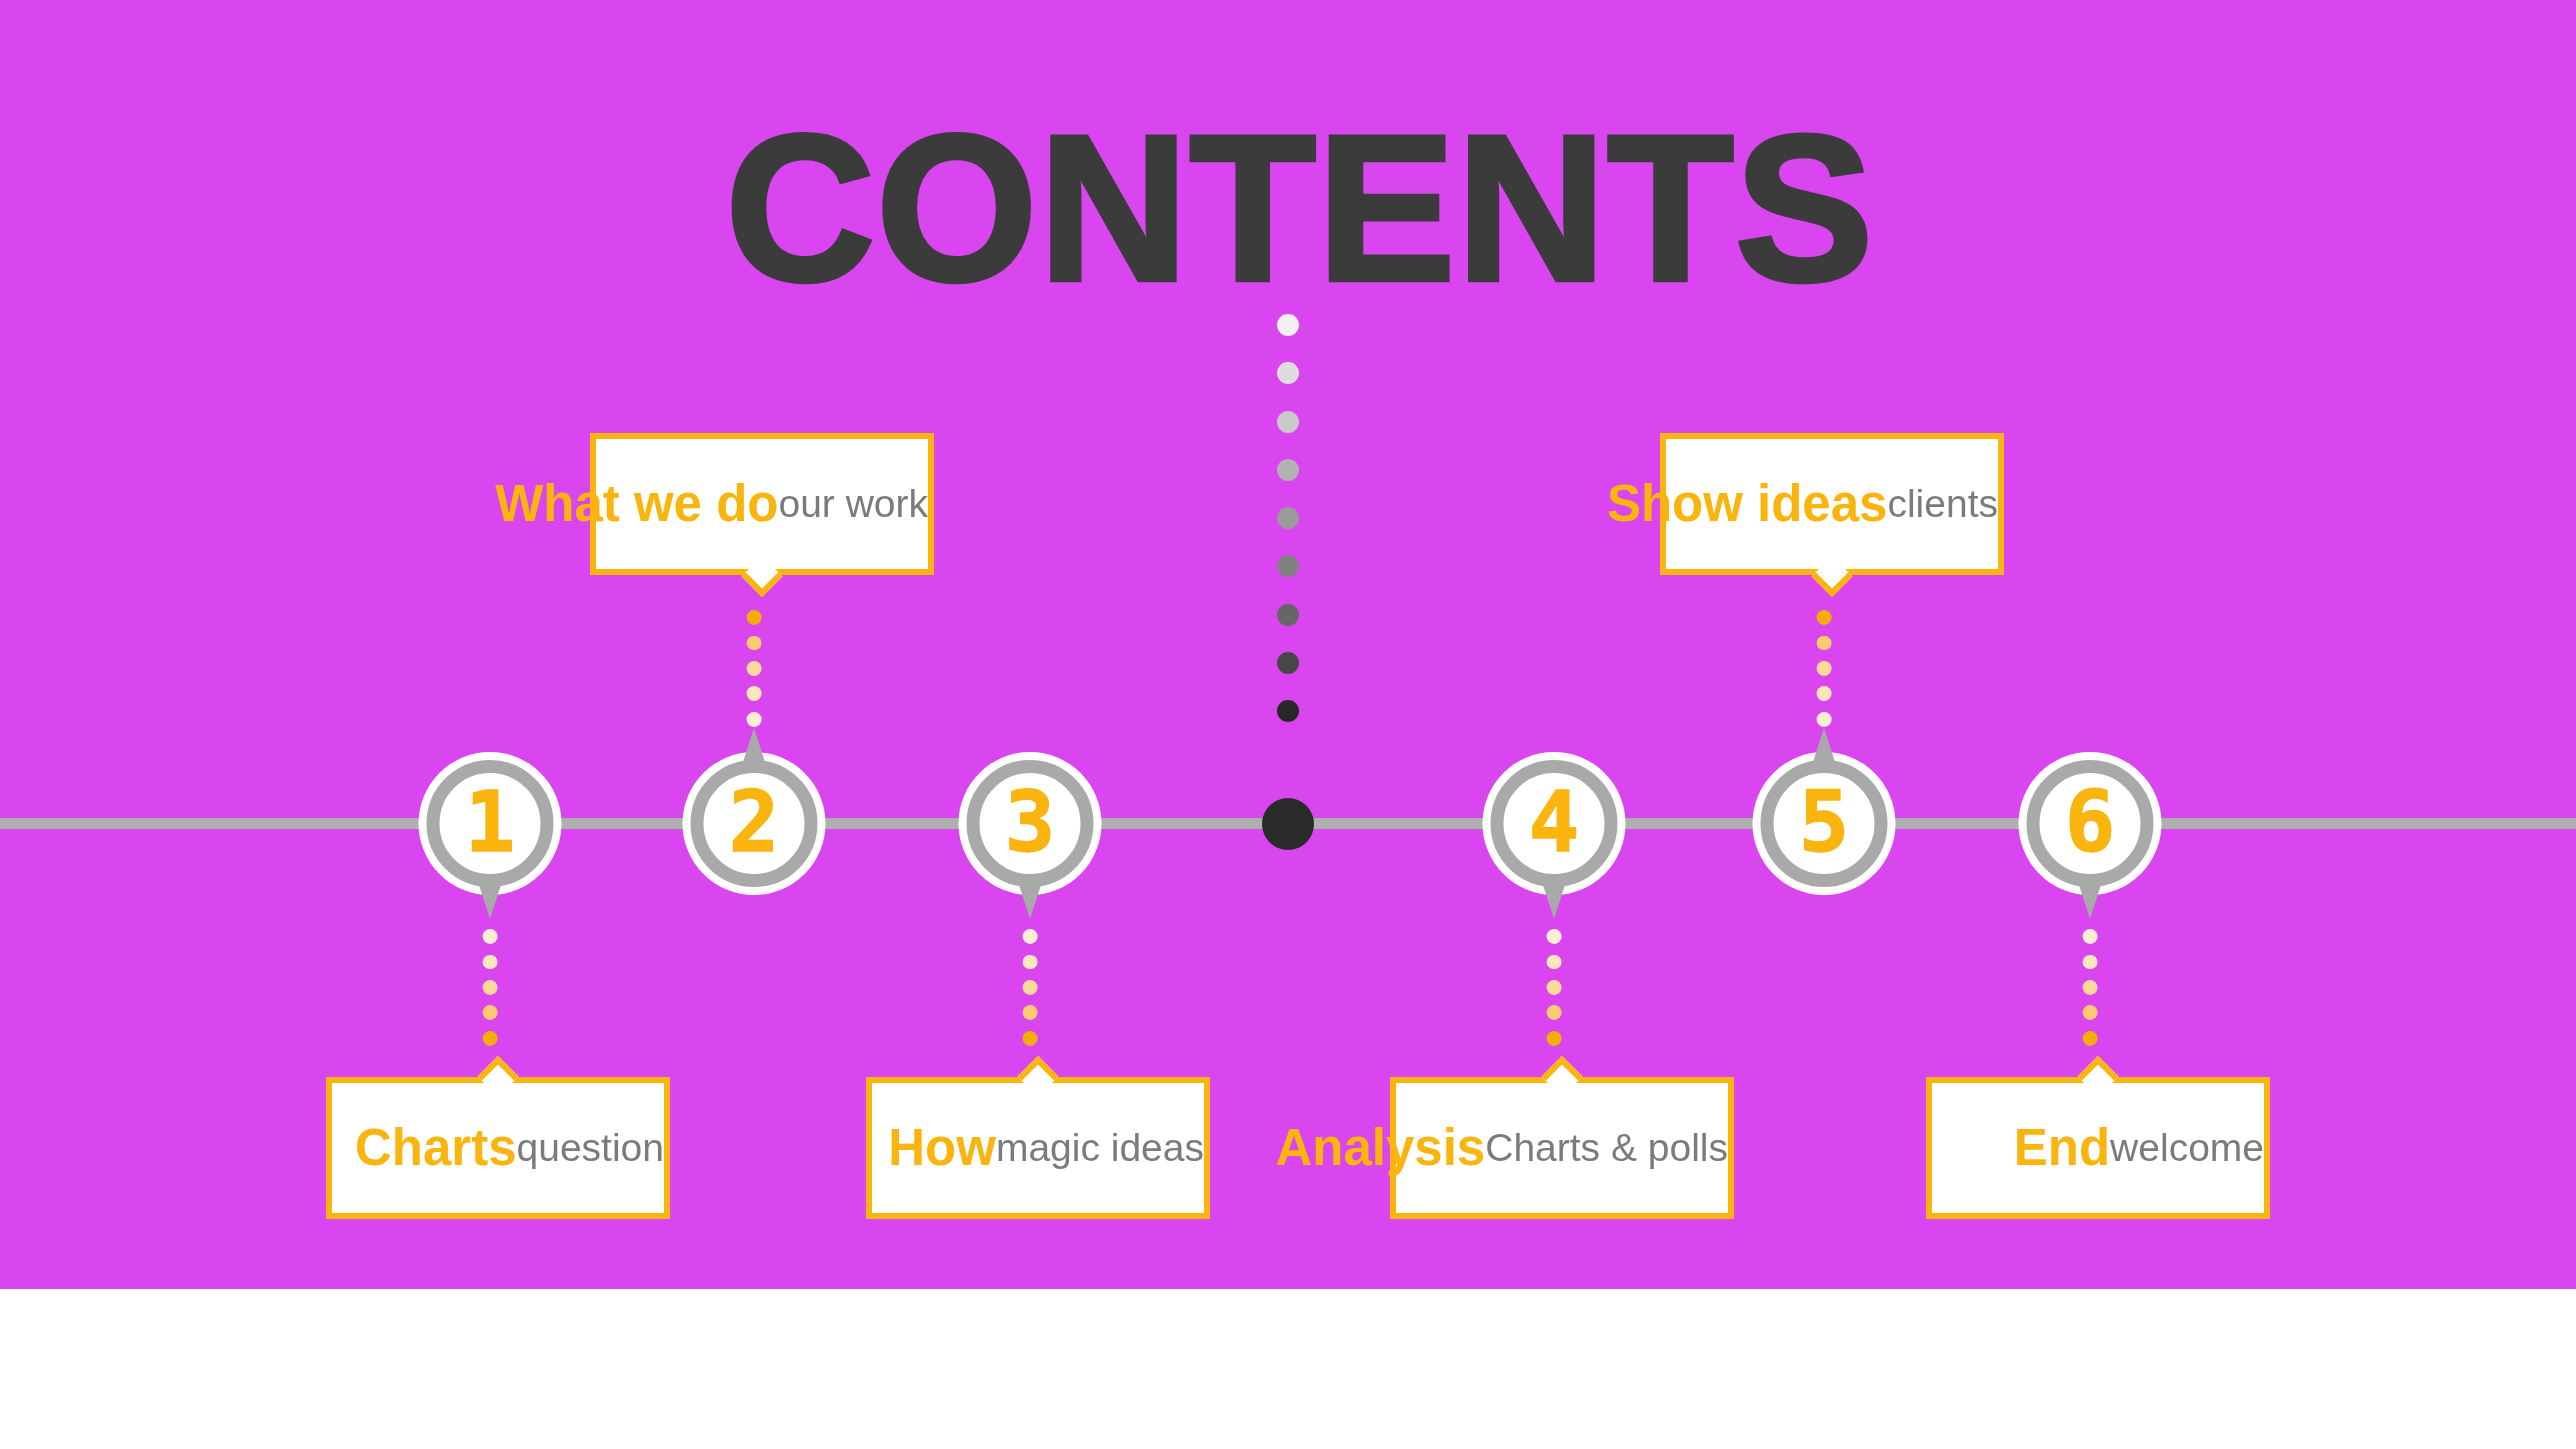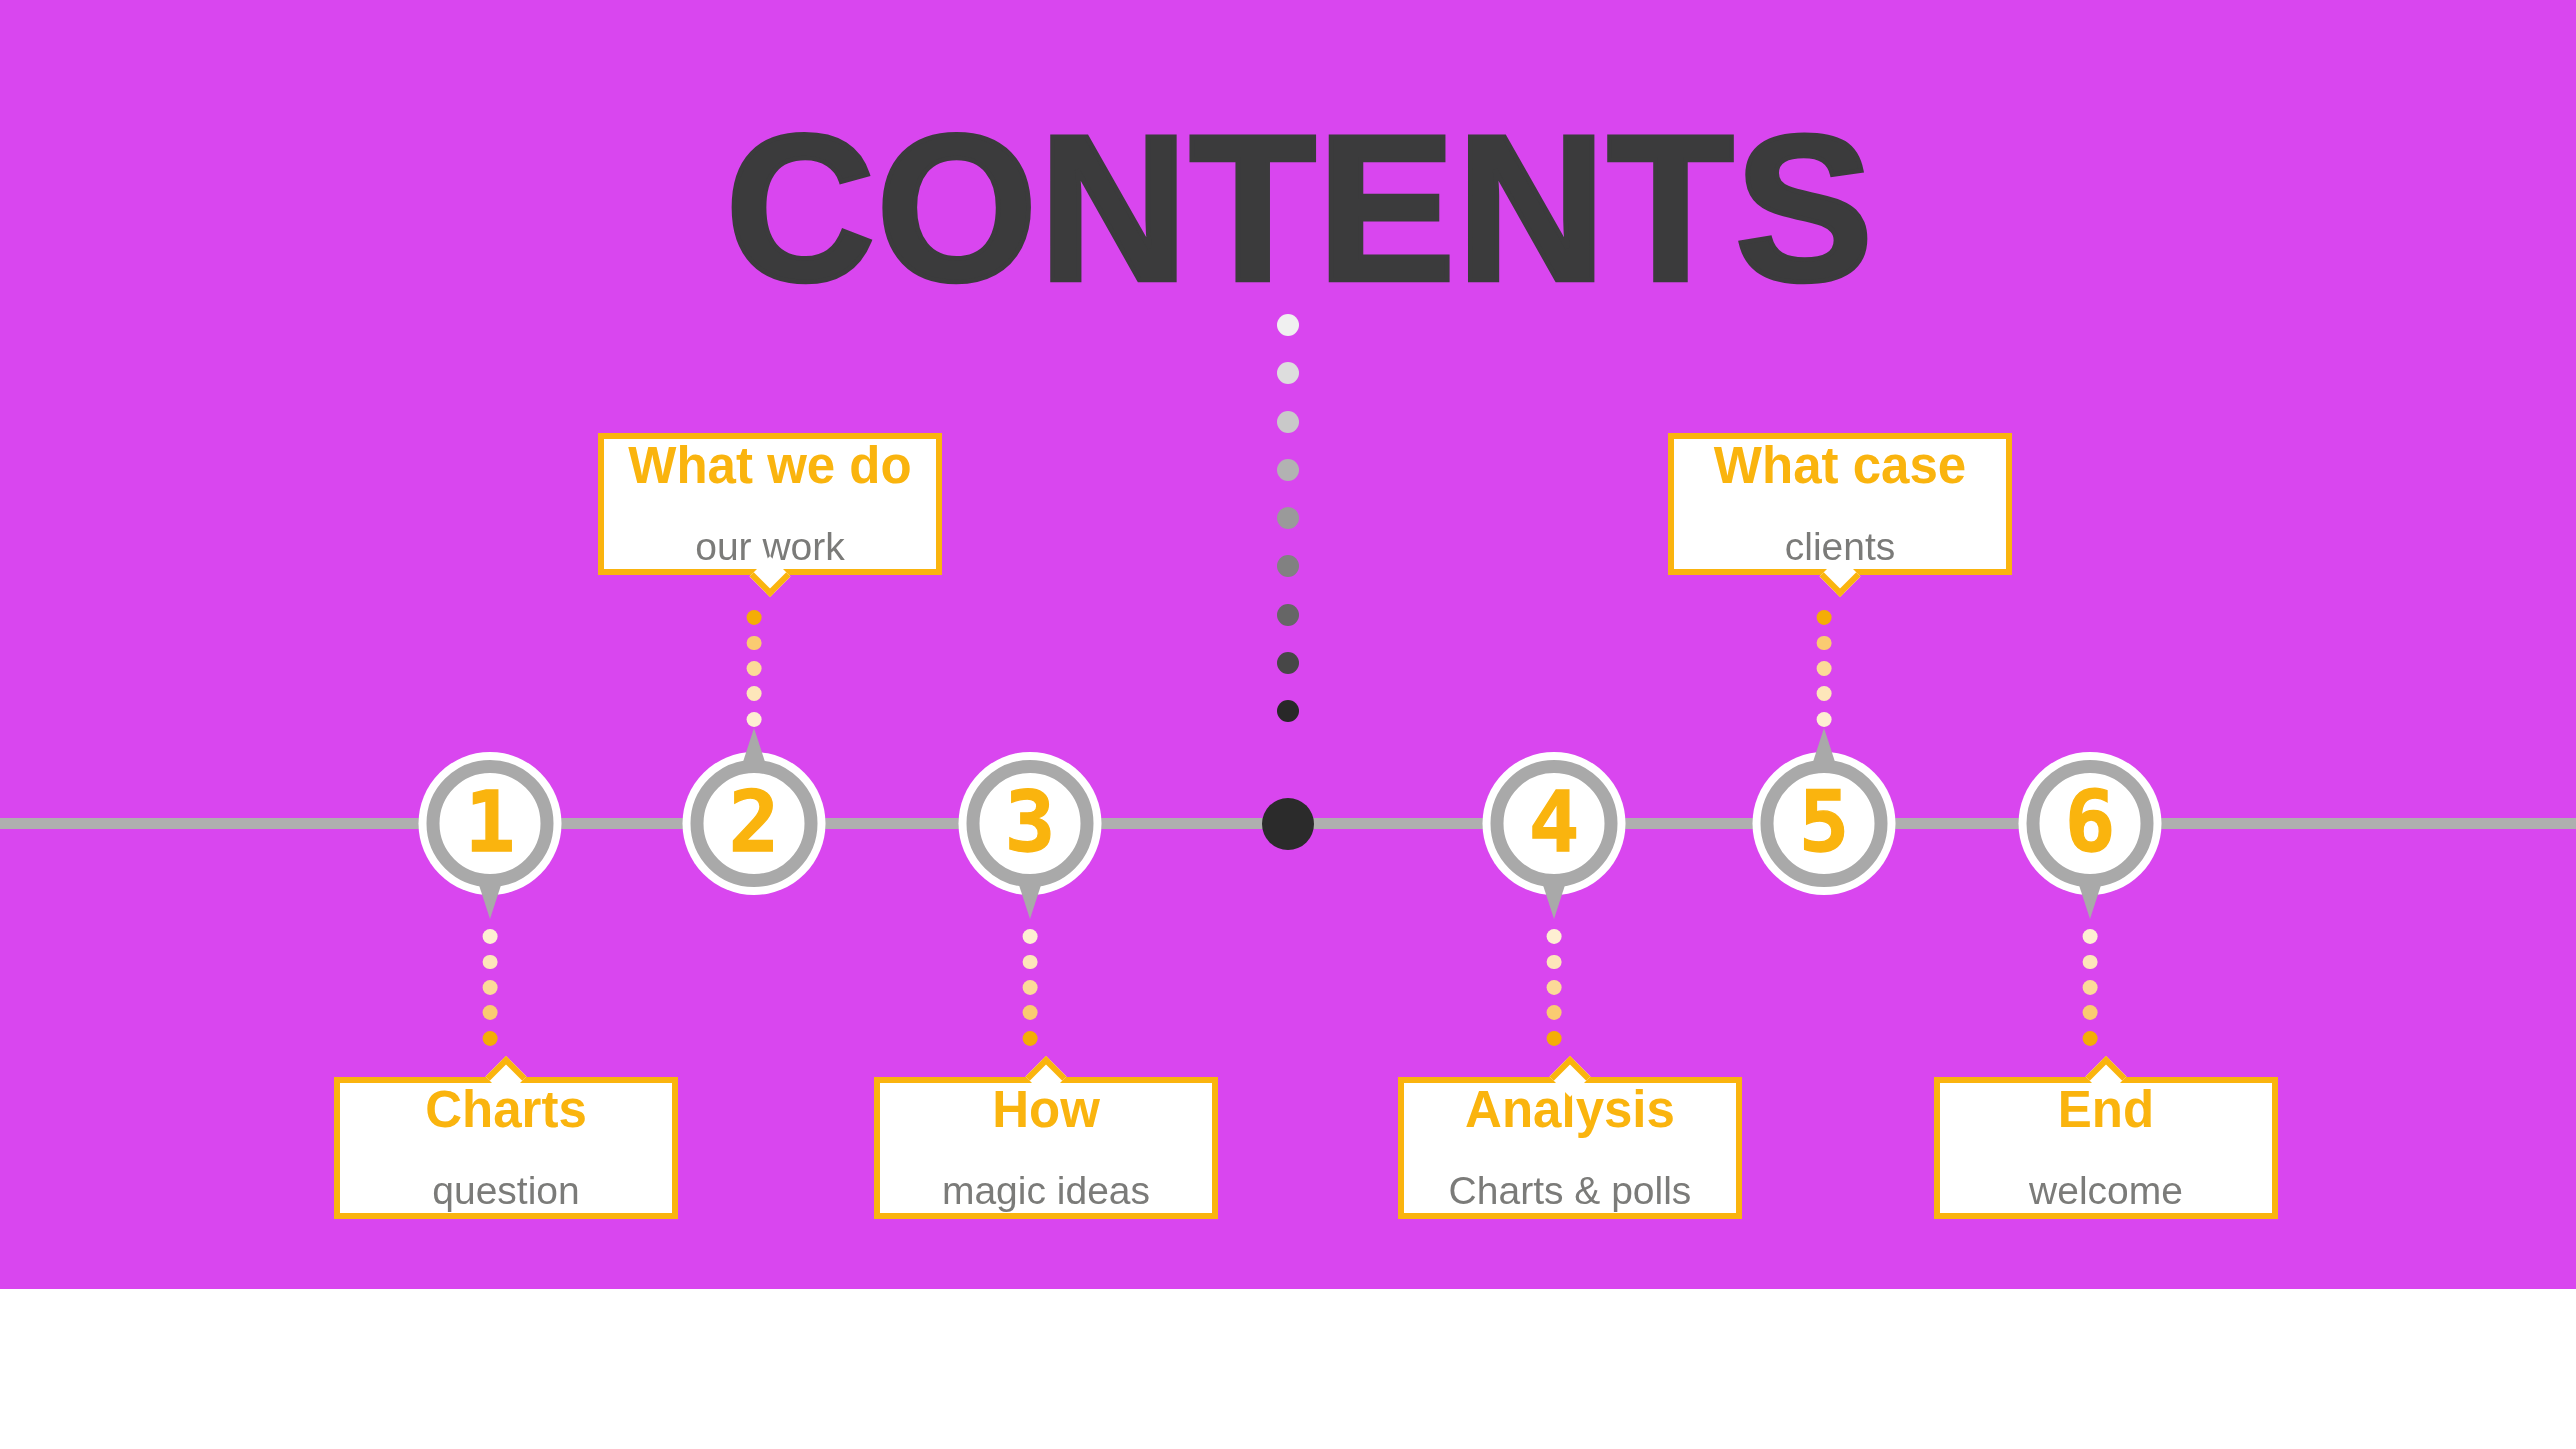--- a/index.html
+++ b/index.html
@@ -76,27 +76,27 @@
     transform:translateX(-50%);
     width:0;height:0;
     border-left:13.4px solid transparent;
     border-right:13.4px solid transparent;
     z-index:3;
   }
   .tail.down{top:879px;border-top:40px solid var(--ring,#A9A9A9);}
   .tail.up{top:728px;border-bottom:40px solid var(--ring,#A9A9A9);}
   
   .callout{
-    position:absolute;left:16px;
+    position:absolute;left:8px;
     transform:translateX(-50%);
     width:332px;height:130px;
     background:#ffffff;
     border:6.7px solid var(--accent,#FAB40E);
-    display:flex;flex-direction:column;
-    align-items:center;justify-content:space-between;
+    display:flex;
+    align-items:center;justify-content:flex-end;
     z-index:4;
   }
   .callout.above{top:433px;}
   .callout.below{top:1077px;}
   .callout-title{
     font-size:51px;font-weight:bold;
     line-height:1.05;
     color:var(--accent,#FAB40E);
     white-space:nowrap;
   }
@@ -230,21 +230,21 @@
     </div>
     <div class="dots-v" style="top:610px">
         <div class="dot" style="top: 0px; width: 14.8px; height: 14.8px; background: rgb(244, 173, 6);"></div>
         <div class="dot" style="top: 25.5px; width: 14.8px; height: 14.8px; background: rgb(250, 203, 113);"></div>
         <div class="dot" style="top: 51px; width: 14.8px; height: 14.8px; background: rgb(252, 218, 152);"></div>
         <div class="dot" style="top: 76px; width: 14.8px; height: 14.8px; background: rgb(253, 230, 186);"></div>
         <div class="dot" style="top: 102px; width: 14.8px; height: 14.8px; background: rgb(254, 239, 210);"></div>
       </div>
     <div class="callout above">
       <div class="notch down"></div>
-      <div class="callout-title">What case</div>
+      <div class="callout-title">Show ideas</div>
       <div class="callout-sub">clients</div>
     </div>
   </div>
 
   <div class="item" style="left:2090px">
     <div class="tail down"></div>
     <div class="node">
       <span class="num">6</span>
     </div>
     <div class="dots-v" style="top:929px">

